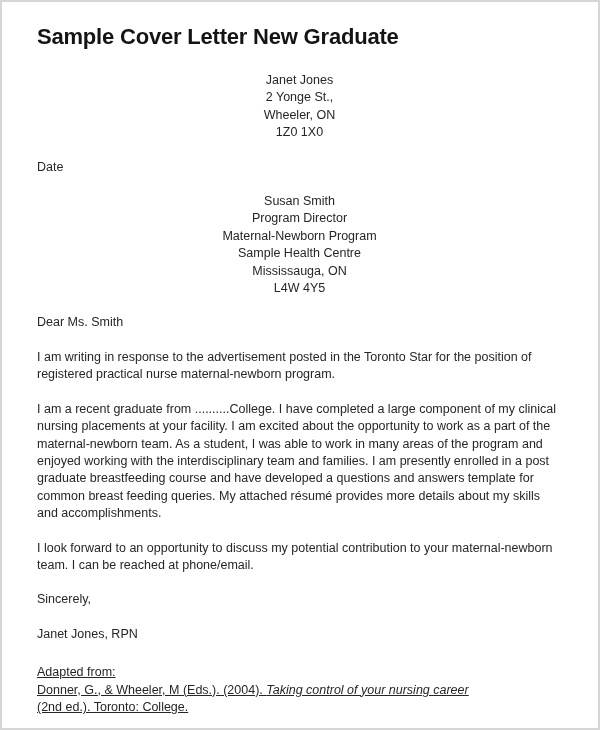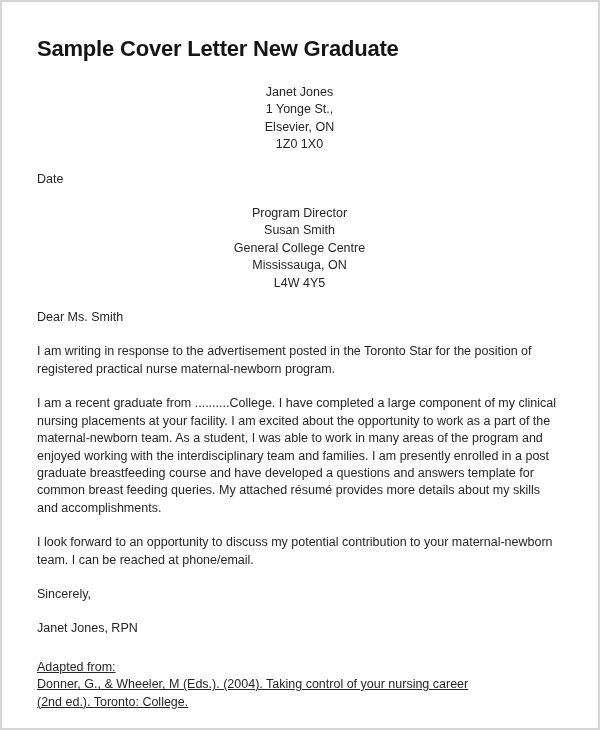--- a/index.html
+++ b/index.html
@@ -7,21 +7,21 @@
     padding: 0;
     background: #ffffff;
   }
   .page {
     position: relative;
     width: 600px;
     height: 730px;
     box-sizing: border-box;
     background: #ffffff;
     border: 2px solid #d6d6d6;
-    padding: 28px 36px 14px 35px;
+    padding: 16px 36px 14px 35px;
     font-family: "Liberation Sans", "DejaVu Sans", sans-serif;
     font-size: 12.5px;
     line-height: 17.4px;
     color: #262626;
     overflow: hidden;
   }
   .page-title {
     margin: 6px 0 22px 0;
     font-size: 22px;
     line-height: 26px;
@@ -37,42 +37,43 @@
     margin: 8px 0 17px 0;
     max-width: 532px;
   }
   .closing-block { margin: 16px 0 17px 0; }
   .signature-block { margin: 0 0 8px 0; }
   .reference {
     margin-top: 21px;
     max-width: 532px;
   }
   .u { text-decoration: underline; }
-  .i { }
+  .i { font-style: italic; }
 </style>
 </head>
 <body>
 
 <div class="page">
 
   <h1 class="page-title">Sample Cover Letter New Graduate</h1>
 
   <div class="block">
     <div>Janet Jones</div>
-    <div>1 Yonge St.,</div>
-    <div>Elsevier, ON</div>
+    <div>2 Yonge St.,</div>
+    <div>Wheeler, ON</div>
     <div>1Z0 1X0</div>
   </div>
 
   <div class="block">Date</div>
 
   <div class="block">
+    <div>Susan Smith</div>
     <div>Program Director</div>
-    <div>Susan Smith</div>
-    <div>General College Centre</div>
+    <div>Maternal-Newborn Program</div>
+    <div>Sample Health Centre</div>
     <div>Mississauga, ON</div>
     <div>L4W 4Y5</div>
   </div>
 
   <div class="block">Dear Ms. Smith</div>
 
   <p class="para">I am writing in response to the advertisement posted in the Toronto Star for the position of registered practical nurse maternal-newborn program.</p>
 
   <p class="para">I am a recent graduate from ..........College. I have completed a large component of my clinical nursing placements at your facility. I am excited about the opportunity to work as a part of the maternal-newborn team. As a student, I was able to work in many areas of the program and enjoyed working with the interdisciplinary team and families. I am presently enrolled in a post graduate breastfeeding course and have developed a questions and answers template for common breast feeding queries. My attached résumé provides more details about my skills and accomplishments.</p>
 

